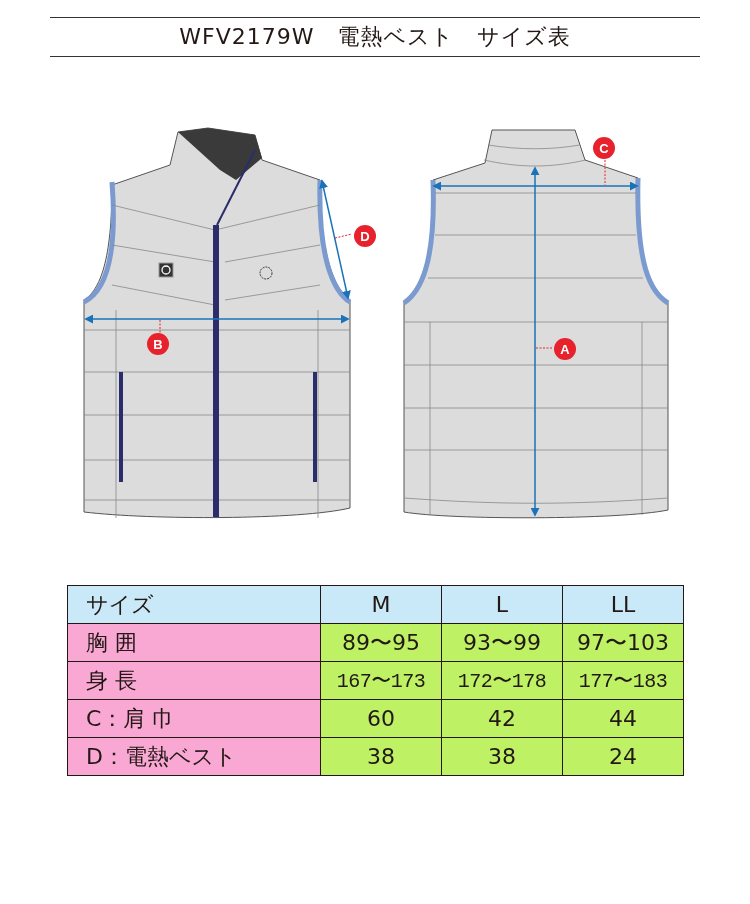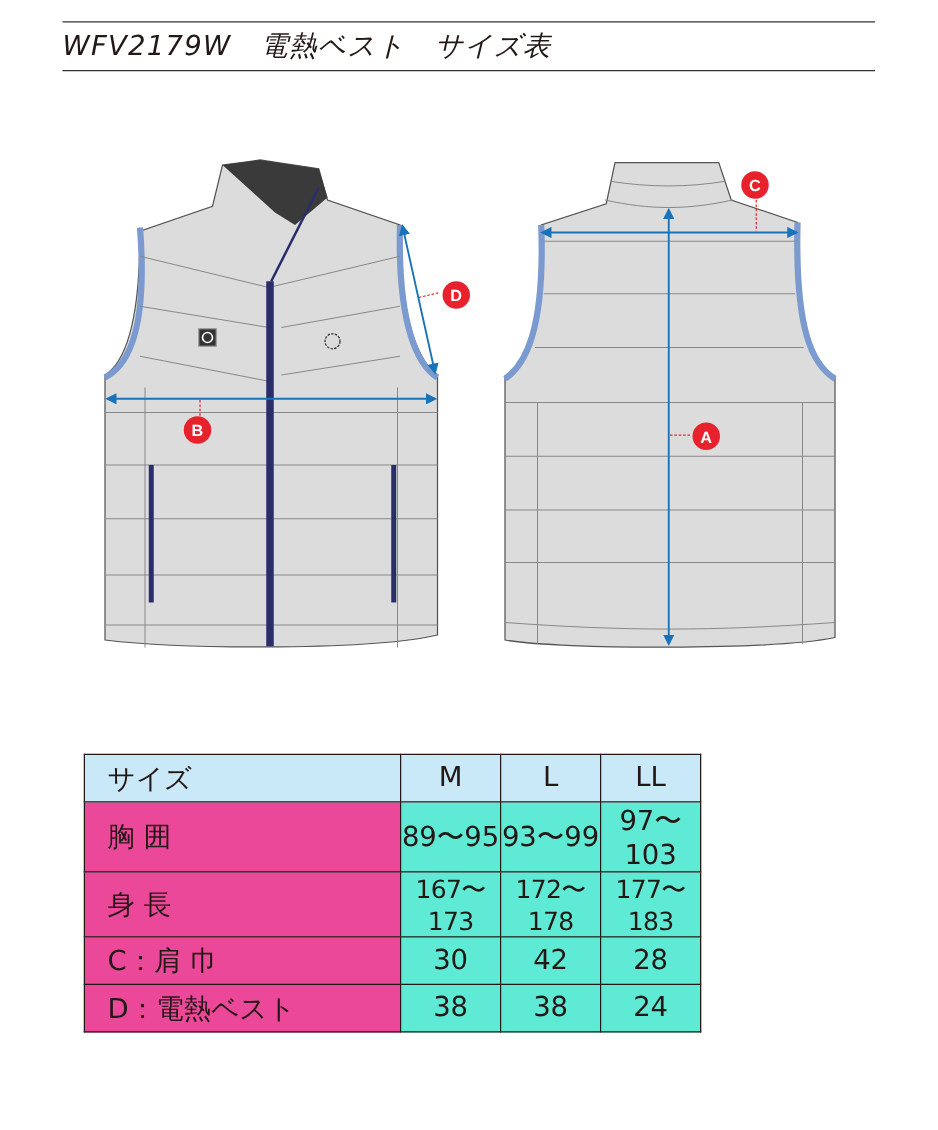--- a/index.html
+++ b/index.html
@@ -1,26 +1,26 @@
 <!DOCTYPE html>
 <html><head>
 <meta charset="utf-8">
 <style>
   html,body{margin:0;padding:0;background:#fff;}
   body{width:750px;height:904px;position:relative;overflow:hidden;font-family:"DejaVu Sans","Liberation Sans",sans-serif;color:#231815;}
-  .title-bar{position:absolute;left:50px;top:17px;width:650px;height:40px;border-top:1.5px solid #333;border-bottom:1.5px solid #333;box-sizing:border-box;display:flex;align-items:center;font-style:italic;}
+  .title-bar{position:absolute;left:50px;top:17px;width:650px;height:40px;border-top:1.5px solid #333;border-bottom:1.5px solid #333;box-sizing:border-box;display:flex;align-items:center;justify-content:center;}
   .title-text{font-size:22px;letter-spacing:1px;white-space:pre;}
   .figure{position:absolute;left:60px;top:115px;width:640px;height:420px;}
-  .size-table{position:absolute;left:67px;top:603px;width:494px;border-collapse:collapse;table-layout:fixed;}
+  .size-table{position:absolute;left:67px;top:585px;width:617px;border-collapse:collapse;table-layout:fixed;}
   .size-table td{border:1px solid #231815;height:37px;padding:0;font-size:22px;}
-  .size-table td.label{background:#ec4899;padding-left:18px;text-align:left;width:234px;}
-  .size-table td.val{text-align:center;background:#5eead4;}
+  .size-table td.label{background:#f9a8d4;padding-left:18px;text-align:left;width:234px;}
+  .size-table td.val{text-align:center;background:#bef264;}
   .size-table tr.head td{background:#c9e9f8;}
   .size-table tr.head td.val{background:#c9e9f8;}
-  .val.small{font-size:20px;letter-spacing:-0.5px;}
+  .val.small{font-size:20px;letter-spacing:-0.5px;font-family:Liberation Mono, monospace;}
 </style>
 </head>
 <body>
 
 <div class="title-bar">
   <span class="title-text">WFV2179W　電熱ベスト　サイズ表</span>
 </div>
 
 <svg class="figure" viewBox="60 115 640 420" width="640" height="420">
   <defs>
@@ -126,23 +126,23 @@
     <td class="val">97〜103</td>
   </tr>
   <tr>
     <td class="label">身 長</td>
     <td class="val small">167〜173</td>
     <td class="val small">172〜178</td>
     <td class="val small">177〜183</td>
   </tr>
   <tr>
     <td class="label">C：肩 巾</td>
-    <td class="val">30</td>
+    <td class="val">60</td>
     <td class="val">42</td>
-    <td class="val">28</td>
+    <td class="val">44</td>
   </tr>
   <tr>
     <td class="label">D：電熱ベスト</td>
     <td class="val">38</td>
     <td class="val">38</td>
     <td class="val">24</td>
   </tr>
 </tbody>
   </table>
 

